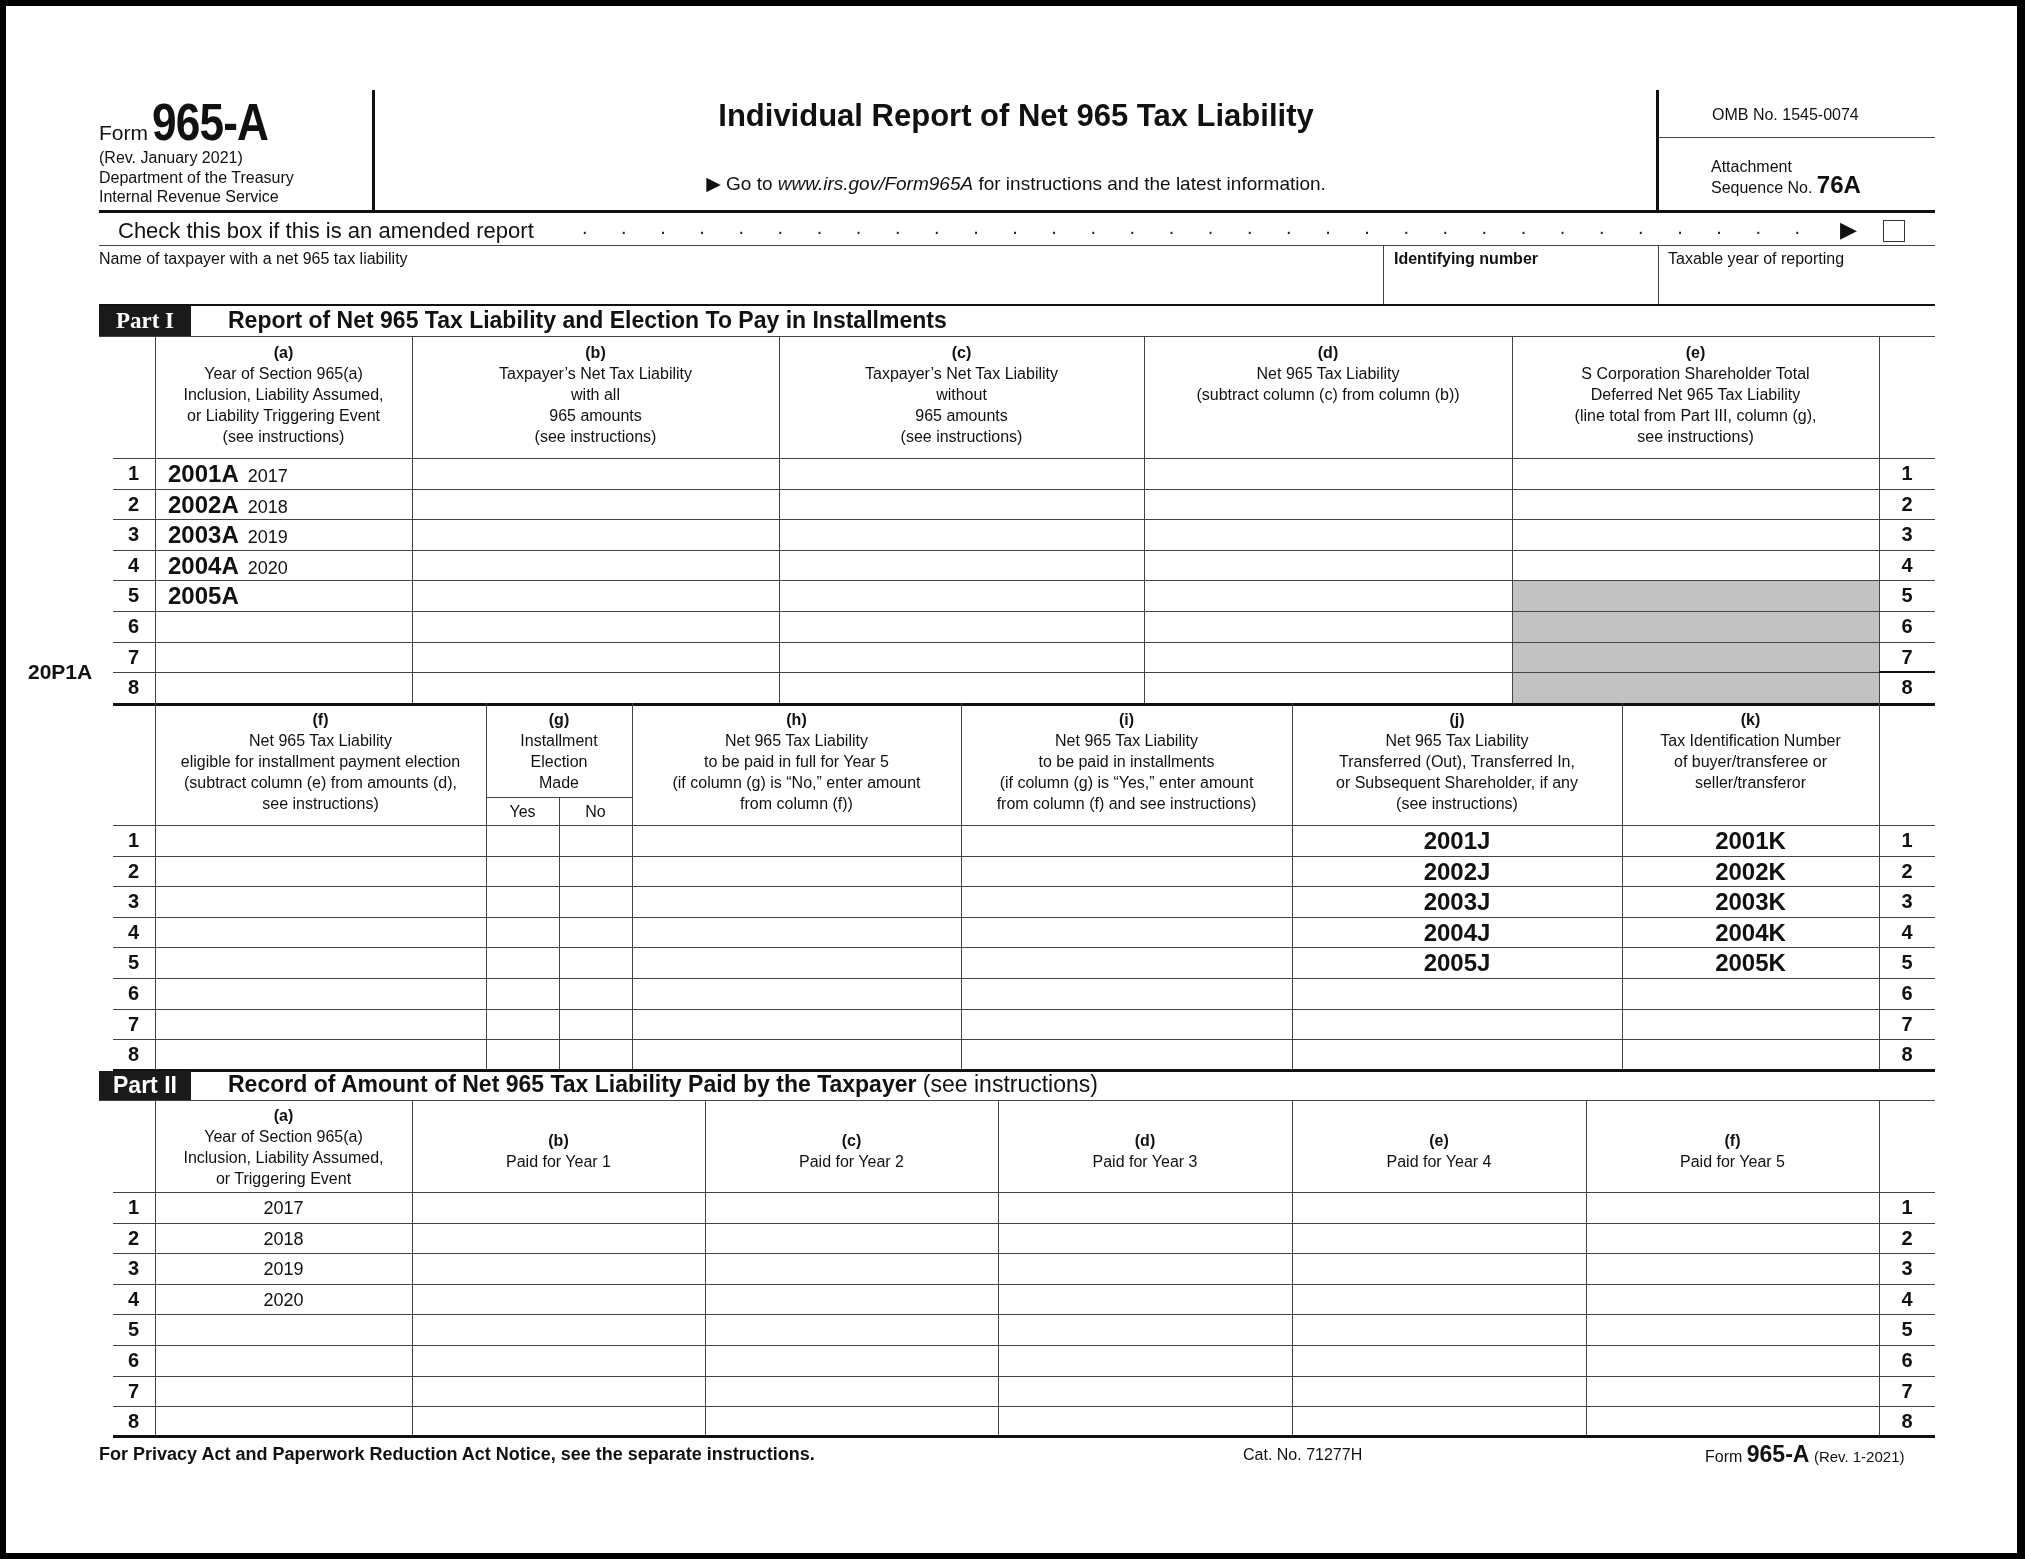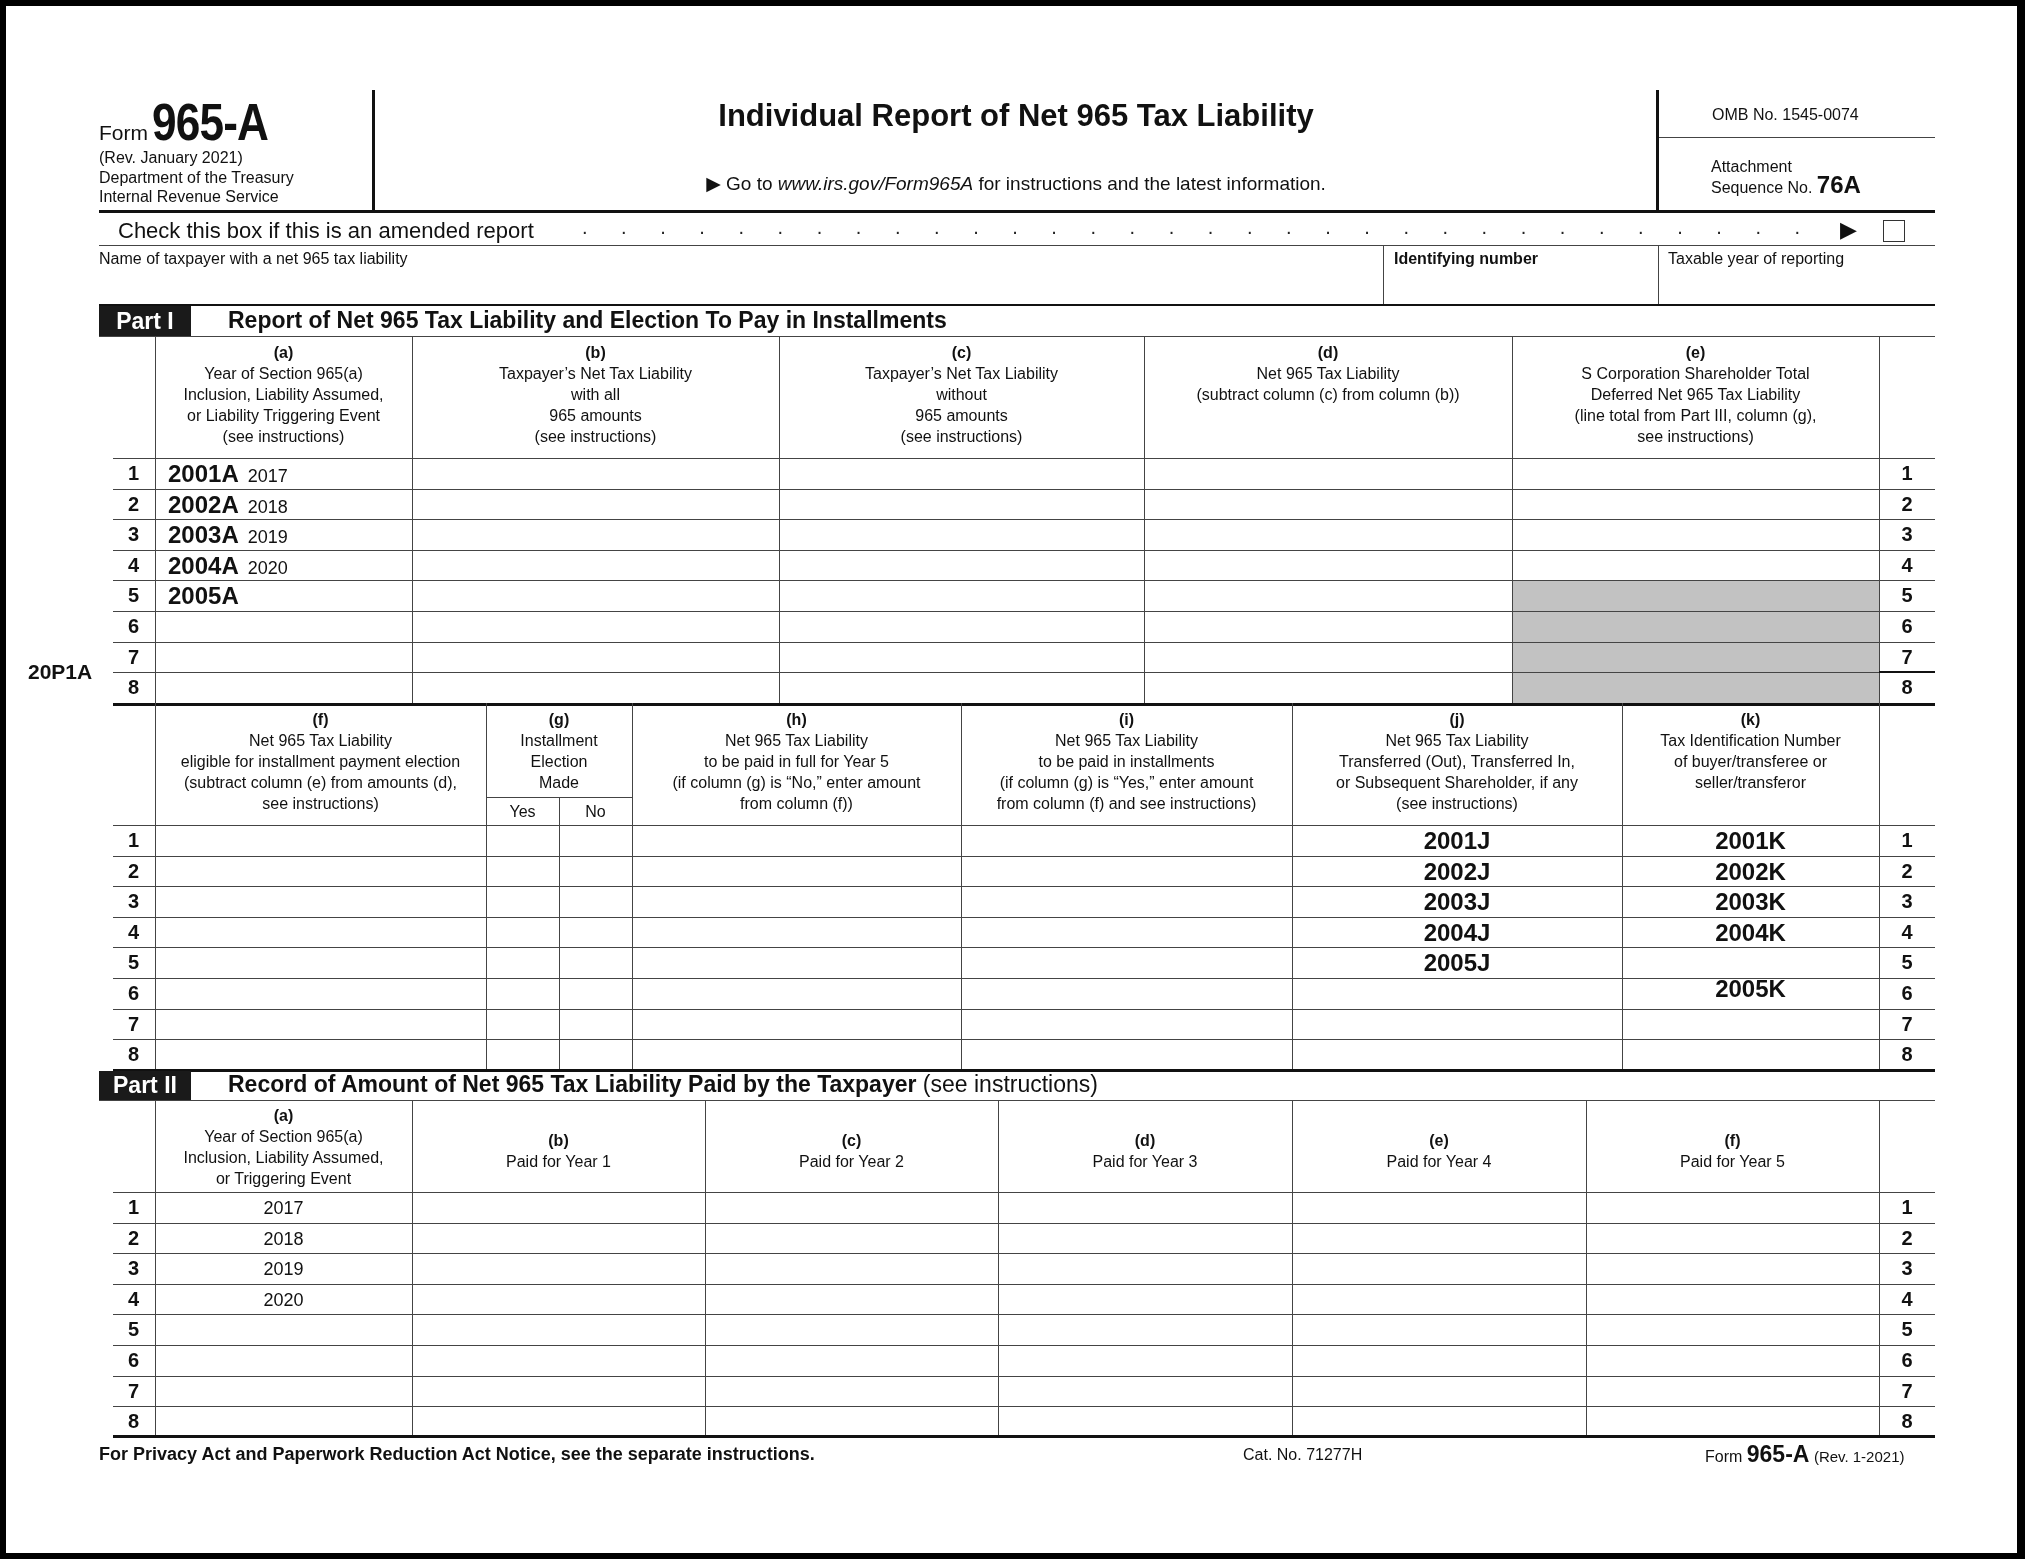--- a/index.html
+++ b/index.html
@@ -67,21 +67,21 @@
 <div class="abs" style="left:99px;top:250px;font-size:16px;">Name of taxpayer with a net 965 tax liability</div>
 <div class="abs" style="left:99px;top:272px;width:1280px;height:32px;"></div>
 <div class="vline" style="left:1383px;top:245px;height:60px;"></div>
 <div class="abs" style="left:1394px;top:250px;font-size:16px;font-weight:bold;">Identifying number</div>
 <div class="abs" style="left:1386px;top:272px;width:268px;height:32px;"></div>
 <div class="vline" style="left:1658px;top:245px;height:60px;"></div>
 <div class="abs" style="left:1668px;top:250px;font-size:16px;">Taxable year of reporting</div>
 <div class="abs" style="left:1661px;top:272px;width:272px;height:32px;"></div>
 
 <div class="hthick" style="left:99px;top:304px;width:1836px;height:2px;"></div>
-<div class="abs partlabel" style="left:99px;top:306px;width:92px;height:30px;line-height:30px;">Part I</div>
+<div class="abs partlabel" style="left:99px;top:306px;width:92px;height:30px;line-height:30px;font-family:Liberation Serif, serif;">Part I</div>
 <div class="abs parttitle" style="left:228px;top:307px;">Report of Net 965 Tax Liability and Election To Pay in Installments</div>
 <div class="hline" style="left:99px;top:336px;width:1836px;"></div>
 
 <div id="part1-top">
     <div class="vline" style="left:155px;top:336px;height:367px;"></div>
     <div class="vline" style="left:412px;top:336px;height:367px;"></div>
     <div class="vline" style="left:779px;top:336px;height:367px;"></div>
     <div class="vline" style="left:1144px;top:336px;height:367px;"></div>
     <div class="vline" style="left:1512px;top:336px;height:367px;"></div>
     <div class="vline" style="left:1879px;top:336px;height:367px;"></div>
@@ -214,21 +214,21 @@
     <div class="abs cellcode" style="left:1622px;top:918.8px;width:257px;text-align:center;">2004K</div>
     <div class="abs linenumr" style="left:1879px;top:920.8px;width:56px;">4</div>
     <div class="hline" style="left:113px;top:947.4px;width:1822px;"></div>
     <div class="abs linenum" style="left:99px;top:951.4px;width:40px;">5</div>
     <div class="abs" style="left:156px;top:948.4px;width:329px;height:28.6px;"></div>
     <div class="abs" style="left:487px;top:948.4px;width:71px;height:28.6px;"></div>
     <div class="abs" style="left:560px;top:948.4px;width:71px;height:28.6px;"></div>
     <div class="abs" style="left:633px;top:948.4px;width:327px;height:28.6px;"></div>
     <div class="abs" style="left:962px;top:948.4px;width:329px;height:28.6px;"></div>
     <div class="abs cellcode" style="left:1292px;top:949.4px;width:330px;text-align:center;">2005J</div>
-    <div class="abs cellcode" style="left:1622px;top:949.4px;width:257px;text-align:center;margin-top:26px;">2005K</div>
+    <div class="abs cellcode" style="left:1622px;top:949.4px;width:257px;text-align:center;">2005K</div>
     <div class="abs linenumr" style="left:1879px;top:951.4px;width:56px;">5</div>
     <div class="hline" style="left:113px;top:978px;width:1822px;"></div>
     <div class="abs linenum" style="left:99px;top:982px;width:40px;">6</div>
     <div class="abs" style="left:156px;top:979px;width:329px;height:28.6px;"></div>
     <div class="abs" style="left:487px;top:979px;width:71px;height:28.6px;"></div>
     <div class="abs" style="left:560px;top:979px;width:71px;height:28.6px;"></div>
     <div class="abs" style="left:633px;top:979px;width:327px;height:28.6px;"></div>
     <div class="abs" style="left:962px;top:979px;width:329px;height:28.6px;"></div>
     <div class="abs cellcode" style="left:1292px;top:980px;width:330px;text-align:center;"></div>
     <div class="abs cellcode" style="left:1622px;top:980px;width:257px;text-align:center;"></div>

